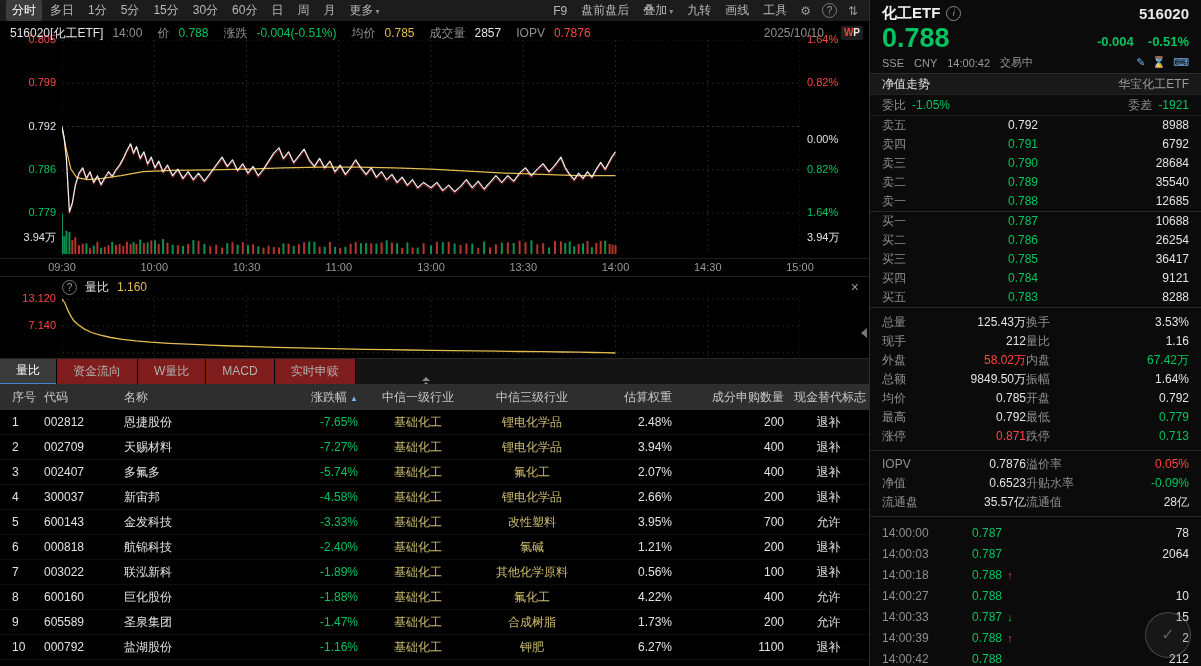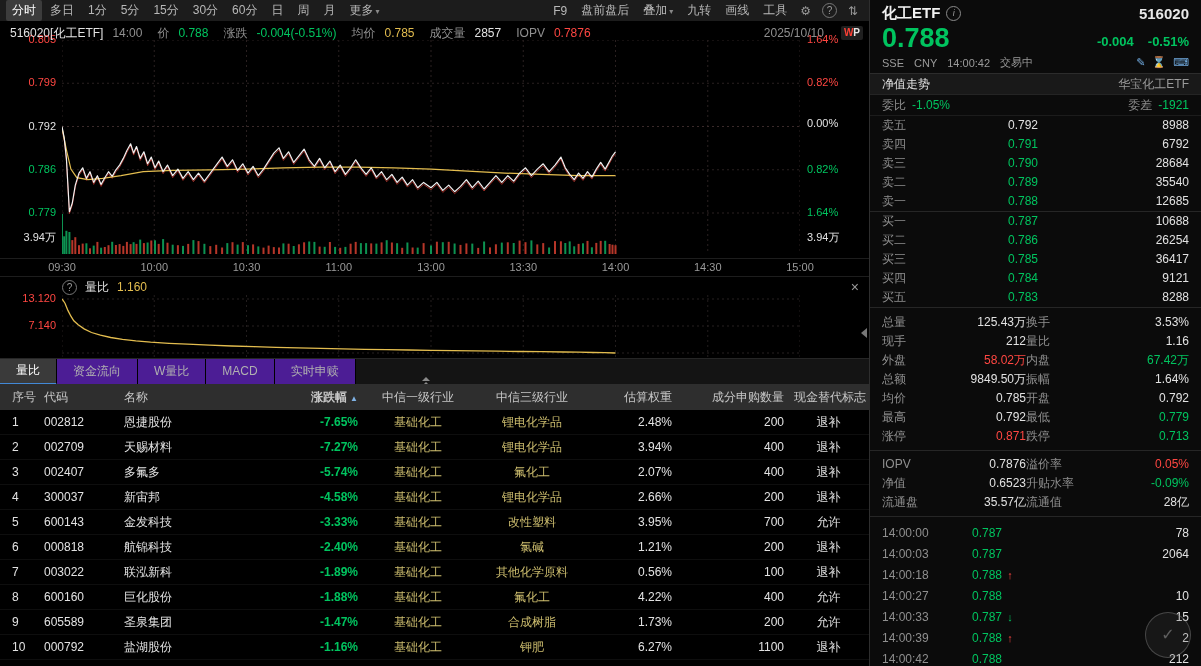--- a/index.html
+++ b/index.html
@@ -37,34 +37,34 @@
   .xt{position:absolute;top:2px;transform:translateX(-50%);color:#9a9a9a;font-size:11px;}
   
   #sub-chart{position:absolute;left:0;top:276px;width:869px;height:82px;border-top:1px solid #1d1d1d;}
   #sub-head{position:absolute;top:2px;left:62px;right:10px;height:16px;display:flex;align-items:center;gap:8px;}
   #sub-close{margin-left:auto;color:#9a9a9a;font-size:14px;line-height:14px;}
   .sax{position:absolute;left:0;width:56px;text-align:right;font-size:11px;color:#ff4742;}
   #sub-svg{position:absolute;left:62px;top:18px;}
   
   #tab-bar{position:absolute;left:0;top:358px;width:869px;height:26px;background:#141414;
            border-top:1px solid #262626;display:flex;align-items:stretch;}
-  .tab{padding:0 16px;line-height:24px;color:#b0b0b0;background:#4c1d95;border-right:1px solid #000;}
+  .tab{padding:0 16px;line-height:24px;color:#b0b0b0;background:#7f1d1d;border-right:1px solid #000;}
   .tab-active{background:#3a3a3a;color:#fff;border-bottom:2px solid #4288d6;line-height:22px;}
   #chev{position:absolute;left:422px;top:377px;display:flex;flex-direction:column;gap:1px;}
   .tri-up{width:0;height:0;border-left:4px solid transparent;border-right:4px solid transparent;
           border-bottom:4px solid #8a8a8a;}
   
   #table{position:absolute;left:0;top:384px;width:869px;bottom:0;background:#000;}
   .t-head,.t-row{display:grid;grid-template-columns:44px 80px 150px 90px 108px 120px 86px 116px 1fr;
                  box-sizing:border-box;}
   .t-head{height:26px;line-height:26px;background:#2e2e2e;color:#c6c6c6;}
   .t-row{height:25px;line-height:25px;border-bottom:1px solid #0e0e0e;}
   .td,.th{overflow:hidden;white-space:nowrap;}
   .co0{padding-left:12px;text-align:left;} .co1{text-align:left;} .co2{text-align:left;}
-  .co3{text-align:right;padding-right:6px;font-weight:bold;} .co4{text-align:center;} .co5{text-align:center;}
+  .co3{text-align:right;padding-right:6px;} .co4{text-align:center;} .co5{text-align:center;}
   .co6{text-align:right;padding-right:6px;} .co7{text-align:right;padding-right:10px;}
   .co8{text-align:center;padding-right:6px;}
   .sort-ico{font-size:8px;color:#7fb2e5;margin-left:3px;}
   
   #split-handle{position:absolute;left:861px;top:328px;width:0;height:0;
                 border-top:5px solid transparent;border-bottom:5px solid transparent;
                 border-right:6px solid #777;}
   
   #panel{position:absolute;left:869px;top:0;width:332px;height:666px;background:#0b0b0b;
          border-left:1px solid #2e2e2e;box-sizing:border-box;}
@@ -152,21 +152,21 @@
           <span class="ax c-up" style="top: 11px;">0.805</span>
           <span class="ax c-up" style="top: 54.25px;">0.799</span>
           <span class="ax c-flat" style="top: 97.5px;">0.792</span>
           <span class="ax c-down" style="top: 140.75px;">0.786</span>
           <span class="ax c-down" style="top: 184px;">0.779</span>
           <span class="ax c-flat" style="top: 208px;">3.94万</span>
         </div>
       <div id="y-right">
           <span class="axr c-up" style="top: 11px;">1.64%</span>
           <span class="axr c-up" style="top: 54.25px;">0.82%</span>
-          <span class="axr c-flat" style="top: 95px;">0.00%</span>
+          <span class="axr c-flat" style="top: 111px;">0.00%</span>
           <span class="axr c-down" style="top: 140.75px;">0.82%</span>
           <span class="axr c-down" style="top: 184px;">1.64%</span>
           <span class="axr c-flat" style="top: 208px;">3.94万</span>
         </div>
       <svg id="price-svg" width="738" height="174">
           <line x1="0" y1="0" x2="0" y2="173" stroke="#2a2020" stroke-dasharray="2 3"></line>
           <line x1="92.25" y1="0" x2="92.25" y2="173" stroke="#2a2020" stroke-dasharray="2 3"></line>
           <line x1="184.5" y1="0" x2="184.5" y2="173" stroke="#2a2020" stroke-dasharray="2 3"></line>
           <line x1="276.75" y1="0" x2="276.75" y2="173" stroke="#2a2020" stroke-dasharray="2 3"></line>
           <line x1="369" y1="0" x2="369" y2="173" stroke="#2a2020" stroke-dasharray="2 3"></line>

